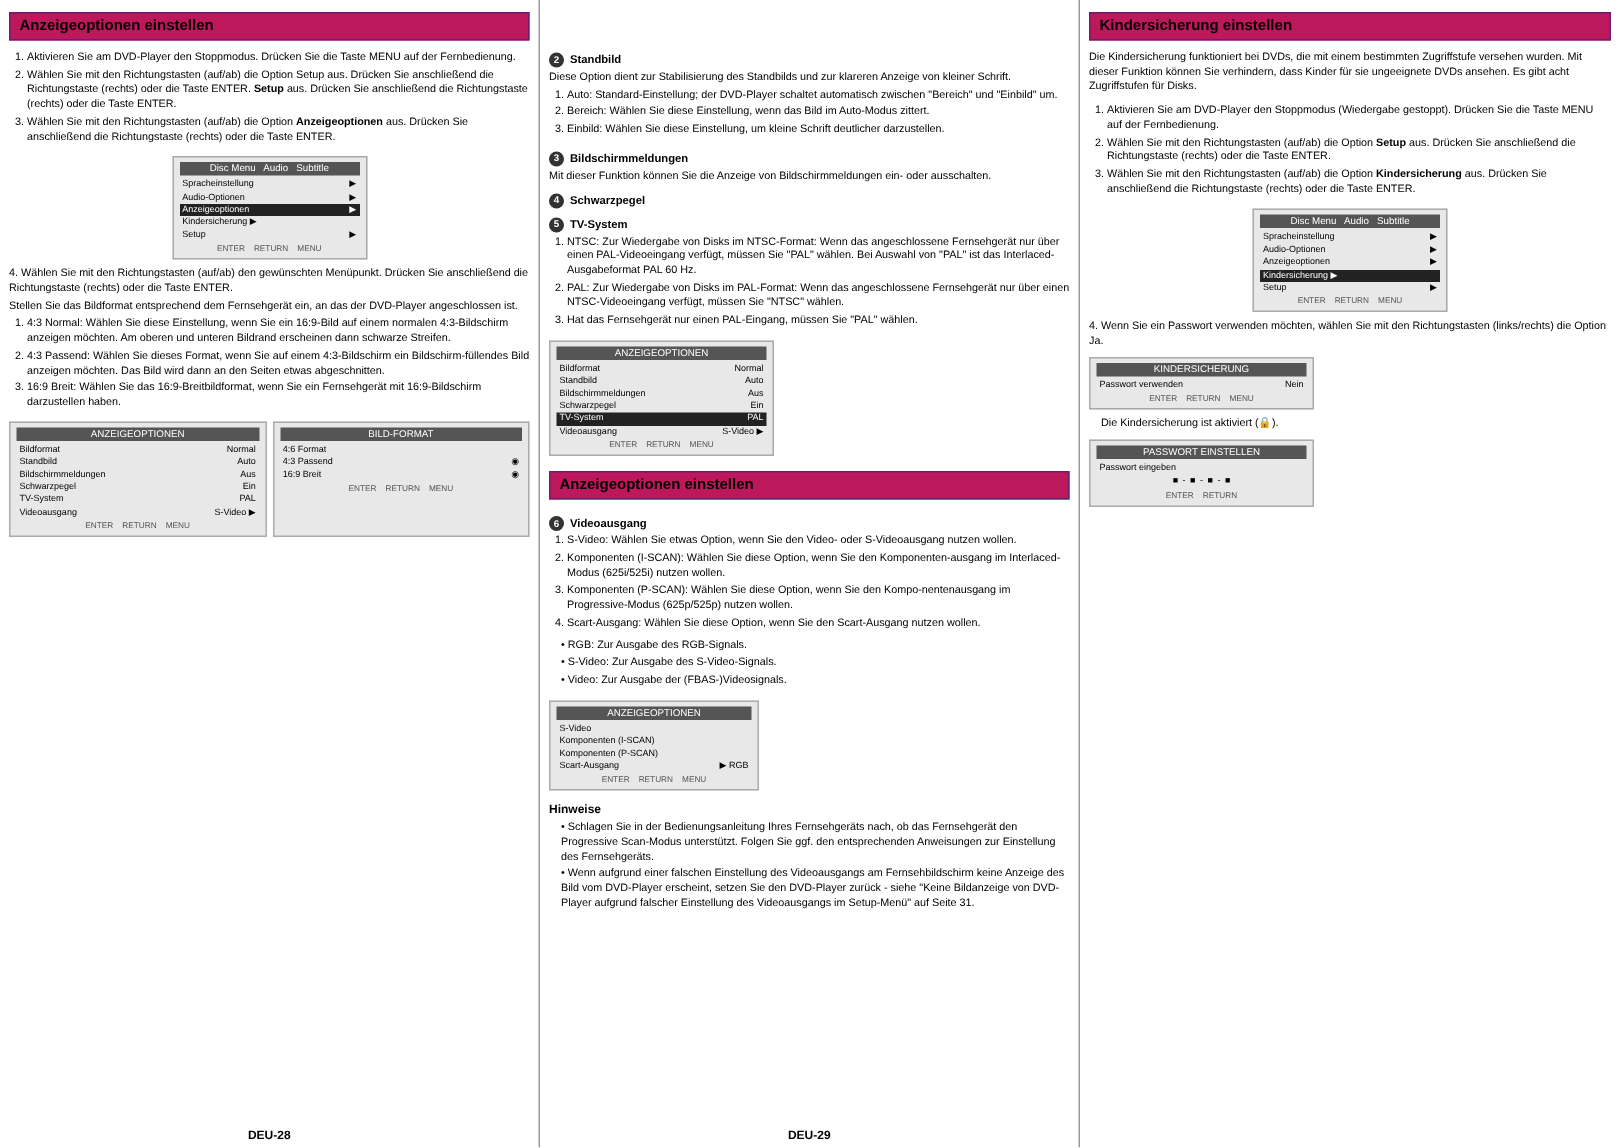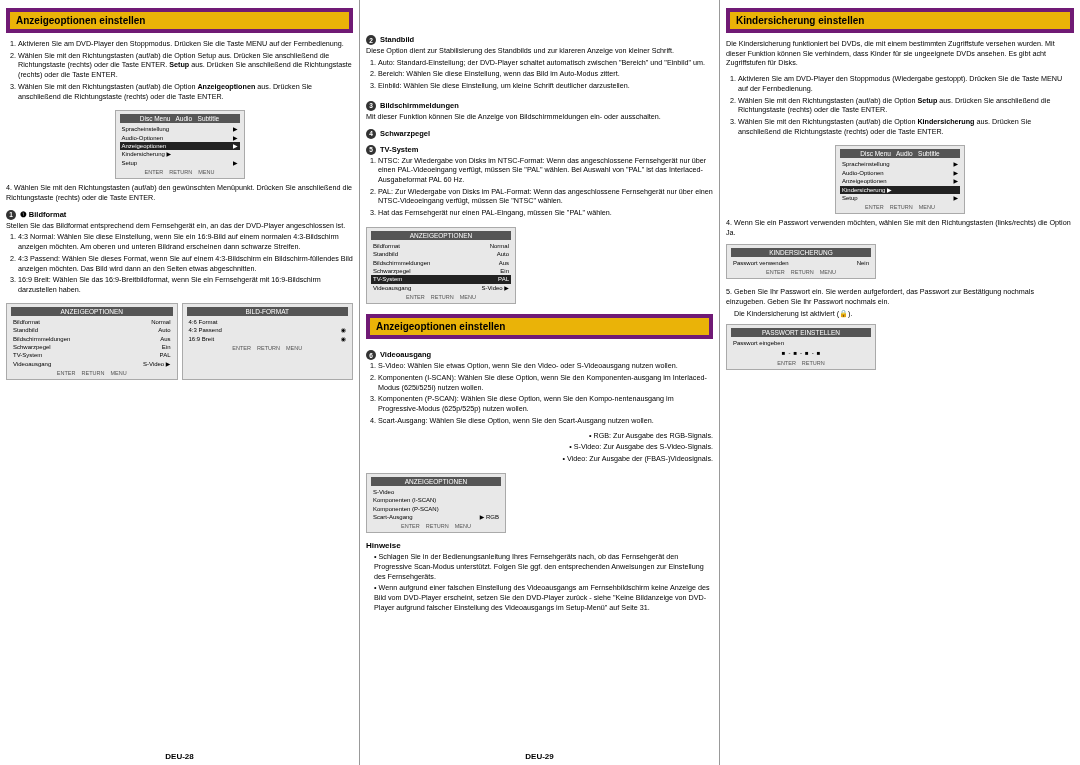--- a/index.html
+++ b/index.html
@@ -32,22 +32,22 @@
     }
     .col-mid {
       width: 360px;
     }
     .col-right {
       width: 360px;
       border-right: none;
     }
     
     .section-header {
-      background: #eab308;
-      border: 4px solid #701a75;
+      background: #be185d;
+      border: 1px solid #701a75;
       font-size: 10px;
       font-weight: bold;
       padding: 3px 6px;
       margin-bottom: 6px;
       text-align: left;
     }
     
     p, li {
       font-size: 7.2px;
       line-height: 1.35;
@@ -151,21 +151,20 @@
     .hint-section {
       margin-top: 4px;
     }
     .hint-title {
       font-weight: bold;
       font-size: 8px;
       margin-bottom: 2px;
     }
     .indent {
       padding-left: 8px;
-      text-align: right;
     }
     .bold { font-weight: bold; }
   </style>
 </head>
 <body>
 
 <div class="page">
 
   <div class="col col-left">
     <div class="section-header">Anzeigeoptionen einstellen</div>
@@ -199,24 +198,20 @@
         </div>
       <div class="screen-footer">
         <span>ENTER</span>
           <span>RETURN</span>
           <span>MENU</span>
       </div>
     </div>
 
     <p>4. <span>Wählen Sie mit den Richtungstasten (auf/ab) den gewünschten Menüpunkt. Drücken Sie anschließend die Richtungstaste (rechts) oder die Taste ENTER.</span></p>
 
-    <div class="section-label">
-      <span class="circle-num">1</span>
-      <span class="bold" style="font-weight:bold;">❶ Bildformat</span>
-    </div>
     <p>Stellen Sie das Bildformat entsprechend dem Fernsehgerät ein, an das der DVD-Player angeschlossen ist.</p>
     <ol>
       <li>4:3 Normal: Wählen Sie diese Einstellung, wenn Sie ein 16:9-Bild auf einem normalen 4:3-Bildschirm anzeigen möchten. Am oberen und unteren Bildrand erscheinen dann schwarze Streifen.</li>
       <li>4:3 Passend: Wählen Sie dieses Format, wenn Sie auf einem 4:3-Bildschirm ein Bildschirm-füllendes Bild anzeigen möchten. Das Bild wird dann an den Seiten etwas abgeschnitten.</li>
       <li>16:9 Breit: Wählen Sie das 16:9-Breitbildformat, wenn Sie ein Fernsehgerät mit 16:9-Bildschirm darzustellen haben.</li>
     </ol>
 
     <div class="two-screens">
       <div class="screen-box">
         <div class="screen-title">ANZEIGEOPTIONEN</div>
@@ -445,21 +440,20 @@
           <span>Passwort verwenden</span>
           <span>Nein</span>
         </div>
       <div class="screen-footer">
         <span>ENTER</span>
           <span>RETURN</span>
           <span>MENU</span>
       </div>
     </div>
 
-    <p style="margin-top:4px;">5. <span>Geben Sie Ihr Passwort ein. Sie werden aufgefordert, das Passwort zur Bestätigung nochmals einzugeben. Geben Sie Ihr Passwort nochmals ein.</span></p>
     <p style="margin-left:8px;"><span>Die Kindersicherung ist aktiviert (🔒).</span></p>
 
     <div class="screen-box" style="width:150px; margin-left:0; margin-top:4px;">
       <div class="screen-title">PASSWORT EINSTELLEN</div>
       <div class="screen-row">
           <span>Passwort eingeben</span>
           <span></span>
         </div>
       <div style="display:flex; justify-content:center; gap:3px; padding:2px; font-size:6px;">
         <span>■</span>

